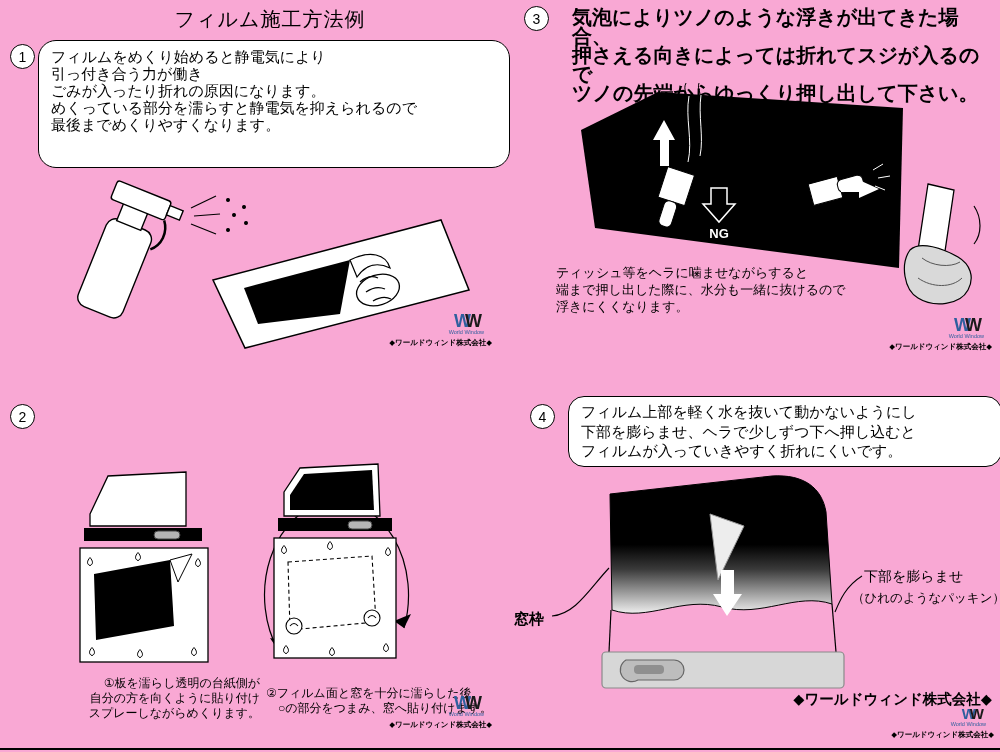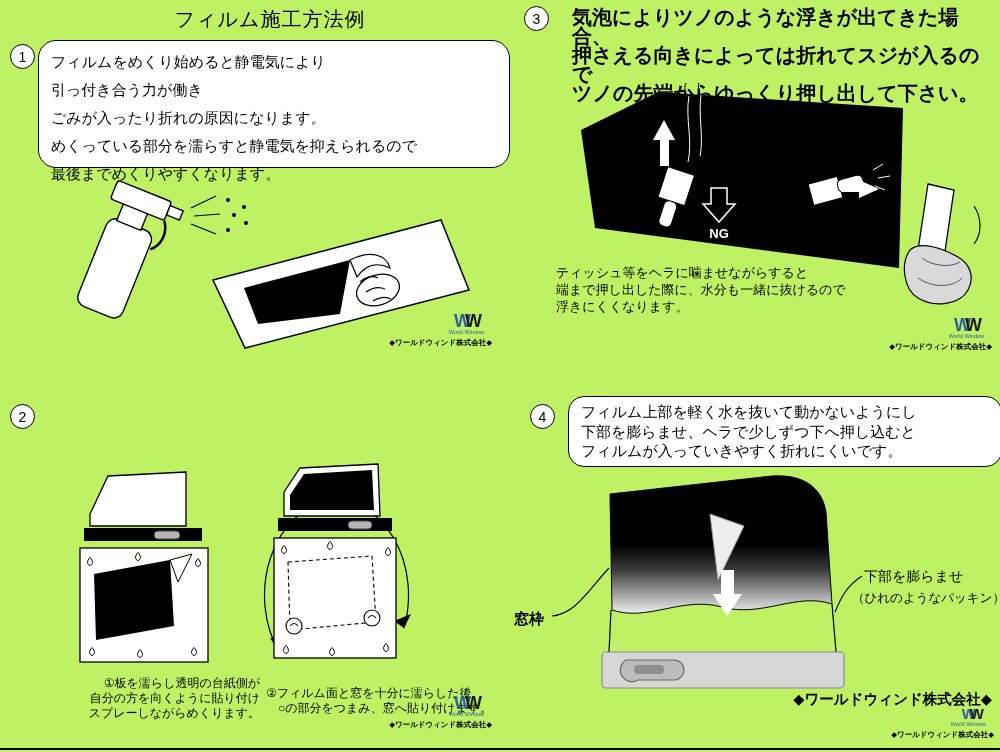--- a/index.html
+++ b/index.html
@@ -1,24 +1,24 @@
 <!DOCTYPE html>
 <html><head>
 <meta charset="utf-8">
 <style>
   html,body{margin:0;padding:0;background:#fff;}
-  #page{position:relative;width:1000px;height:752px;background:#bef264;color:#000;
+  #page{position:relative;width:1000px;height:752px;background:#f9a8d4;color:#000;
         font-family:"Liberation Sans","DejaVu Sans",sans-serif;overflow:hidden;}
   .abs{position:absolute;}
   .pre{white-space:pre-line;}
   .circ{width:23px;height:23px;border:1.7px solid #000;border-radius:50%;
         display:flex;align-items:center;justify-content:center;font-size:14px;line-height:1;background:#fff;}
   .rbox{border:1.7px solid #000;background:#fff;}
   .title{font-size:20px;letter-spacing:1px;text-align:center;}
-  .body15{font-size:15px;line-height:28px;}
+  .body15{font-size:15px;line-height:17px;}
   .body14{font-size:20px;line-height:19px;font-weight:bold;}
   .note13{font-size:13px;line-height:17px;}
   .cap12{font-size:12px;line-height:15px;}
   .ww{display:flex;flex-direction:column;align-items:flex-end;}
   .ww-mark{font-weight:bold;font-size:18px;line-height:14px;padding-right:10px;}
   .ww-mark .b{color:#2f5f9e;}
   .ww-mark .k{color:#1a1a1a;margin-left:-6px;}
   .ww-cap{font-size:5.5px;color:#2f5f9e;padding-right:8px;margin-top:1px;}
   .ww-co{font-size:7.5px;font-weight:bold;margin-top:3px;white-space:nowrap;}
   .bigco{font-weight:bold;font-size:14.5px;text-align:right;white-space:nowrap;}

